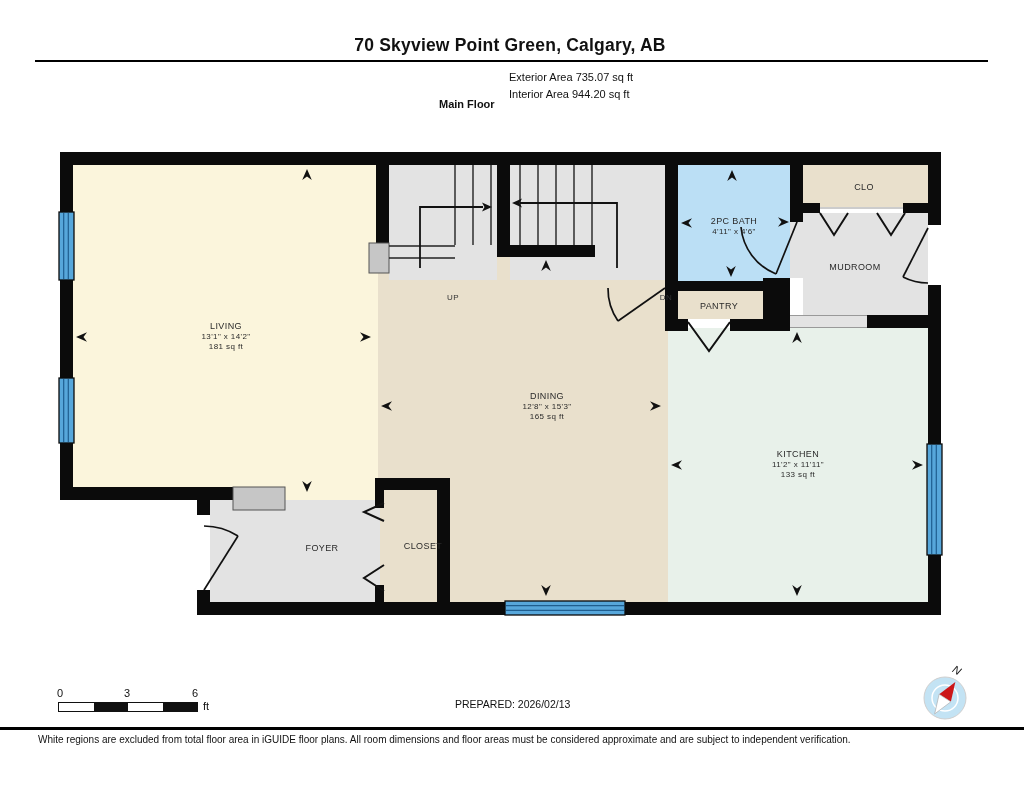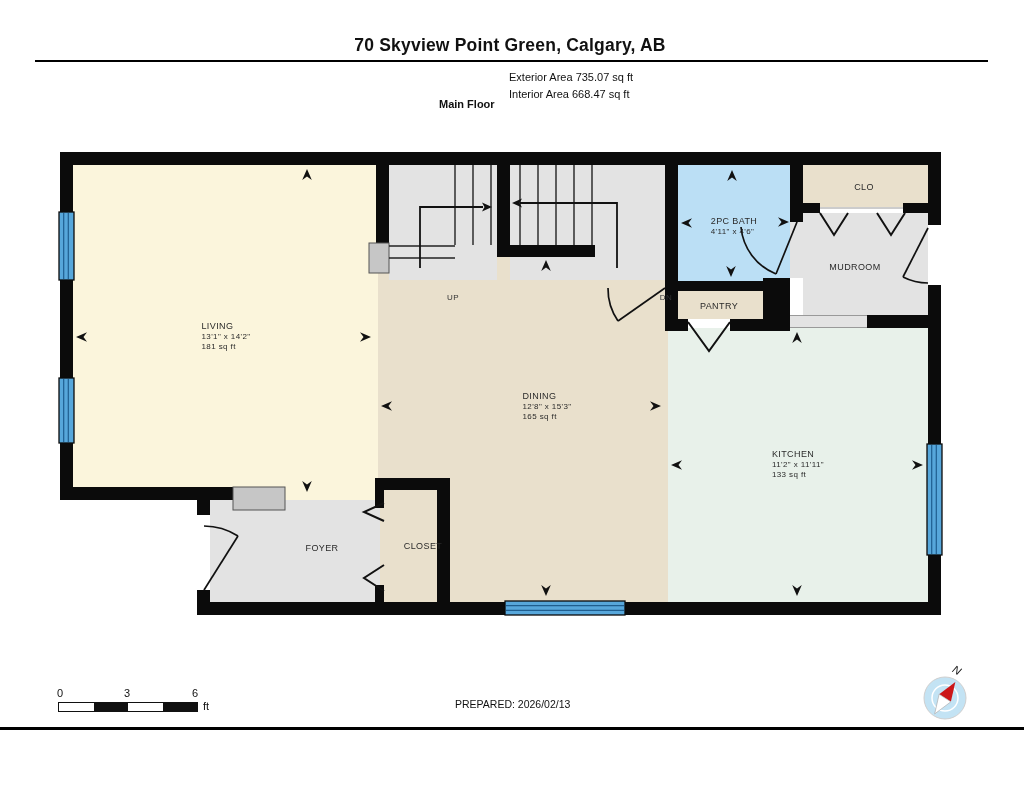--- a/index.html
+++ b/index.html
@@ -4,21 +4,21 @@
 <style>
   html,body{margin:0;padding:0;background:#fff;}
   .page{position:relative;width:1024px;height:791px;background:#fff;overflow:hidden;
         font-family:"Liberation Sans", sans-serif;color:#111;}
   .abs{position:absolute;}
   .title{left:0;right:4px;top:35px;text-align:center;font-size:17.5px;font-weight:bold;letter-spacing:.2px;}
   .hrule{left:35px;top:60px;width:953px;height:2px;background:#000;}
   .floorlbl{left:439px;top:71px;font-size:11px;font-weight:bold;margin-top:27px;}
   .areatxt{left:509px;font-size:11px;}
   .plan-svg{left:0;top:0;width:1024px;height:791px;}
-  .room-label{transform:translate(-50%,-50%);text-align:left;color:#2a2a2a;letter-spacing:.4px;white-space:nowrap;}
+  .room-label{transform:translate(-50%,-50%);text-align:center;color:#2a2a2a;letter-spacing:.4px;white-space:nowrap;}
   .rname{font-size:9px;line-height:11px;}
   .rsub{font-size:8px;line-height:10px;}
   .stairlbl{transform:translate(-50%,-50%);font-size:8px;color:#333;letter-spacing:.5px;margin-left:32px;}
   .scale-num{font-size:11px;transform:translate(-50%,0);}
   .scalebar{left:58px;top:702px;width:138px;height:8px;border:1px solid #111;display:flex;}
   .scalebar span{height:100%;}
   .sb-w{background:#fff;width:34.5px;}
   .sb-b{background:#111;width:34.5px;}
   .ft{left:203px;top:700px;font-size:11px;}
   .prepared{left:455px;top:698px;font-size:10.5px;}
@@ -28,21 +28,21 @@
 </style>
 </head>
 <body>
 
 <div class="page">
 
   <div class="abs title">70 Skyview Point Green, Calgary, AB</div>
   <div class="abs hrule"></div>
   <div class="abs floorlbl">Main Floor</div>
   <div class="abs areatxt" style="top:71px">Exterior Area 735.07 sq ft</div>
-  <div class="abs areatxt" style="top:88px">Interior Area 668.47 sq ft</div>
+  <div class="abs areatxt" style="top:88px">Interior Area 944.20 sq ft</div>
 
   <svg class="abs plan-svg" viewBox="0 0 1024 791">
 
     <g>
       <rect x="73" y="165" width="305" height="335" fill="#FBF5DC"></rect>
       <rect x="378" y="245" width="290" height="357" fill="#E9E0CC"></rect>
       <rect x="668" y="328" width="260" height="274" fill="#E8F1EA"></rect>
       <rect x="389" y="165" width="108" height="115" fill="#E3E3E3"></rect>
       <rect x="510" y="165" width="158" height="115" fill="#E3E3E3"></rect>
       <rect x="678" y="165" width="112" height="116" fill="#BBDFF5"></rect>
@@ -234,14 +234,15 @@
   <div class="abs scalebar">
     <span class="sb-w"></span>
       <span class="sb-b"></span>
       <span class="sb-w"></span>
       <span class="sb-b"></span>
   </div>
   <div class="abs ft">ft</div>
   <div class="abs prepared">PREPARED: 2026/02/13</div>
   <div class="abs north">N</div>
   <div class="abs frule"></div>
+  <div class="abs disclaimer">White regions are excluded from total floor area in iGUIDE floor plans. All room dimensions and floor areas must be considered approximate and are subject to independent verification.</div>
 
 </div>
 
 </body></html>

